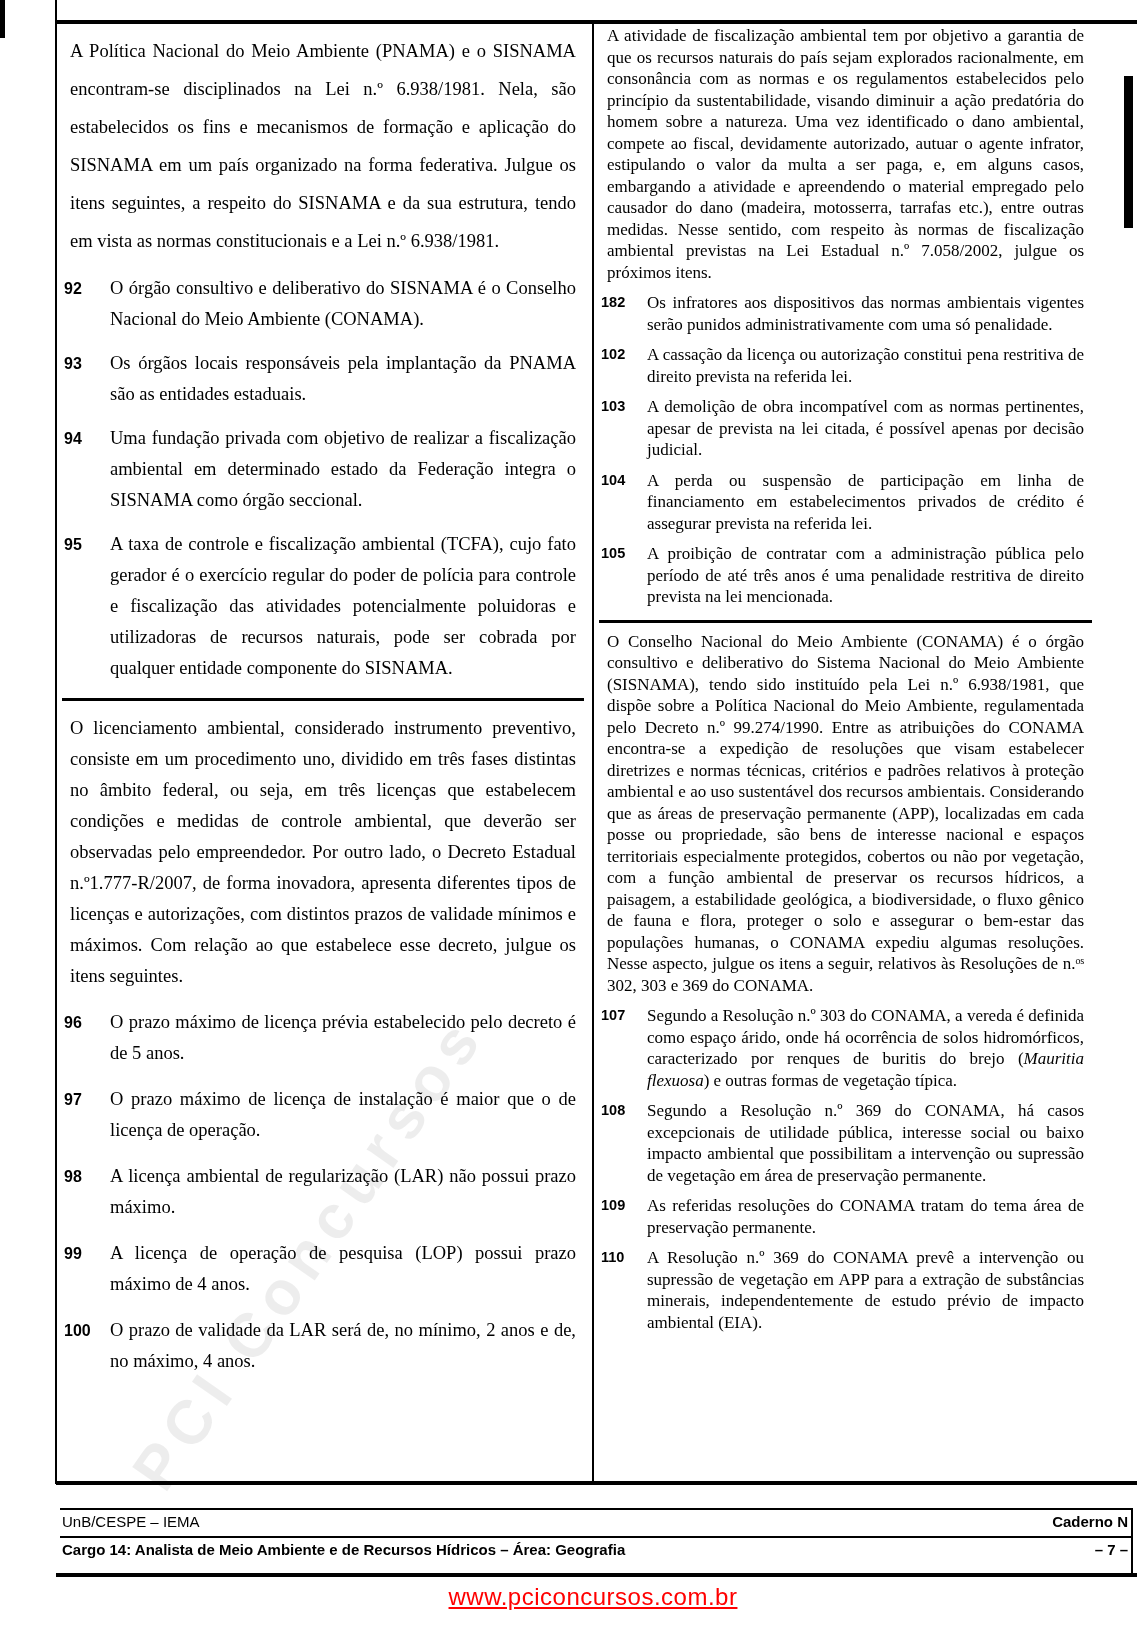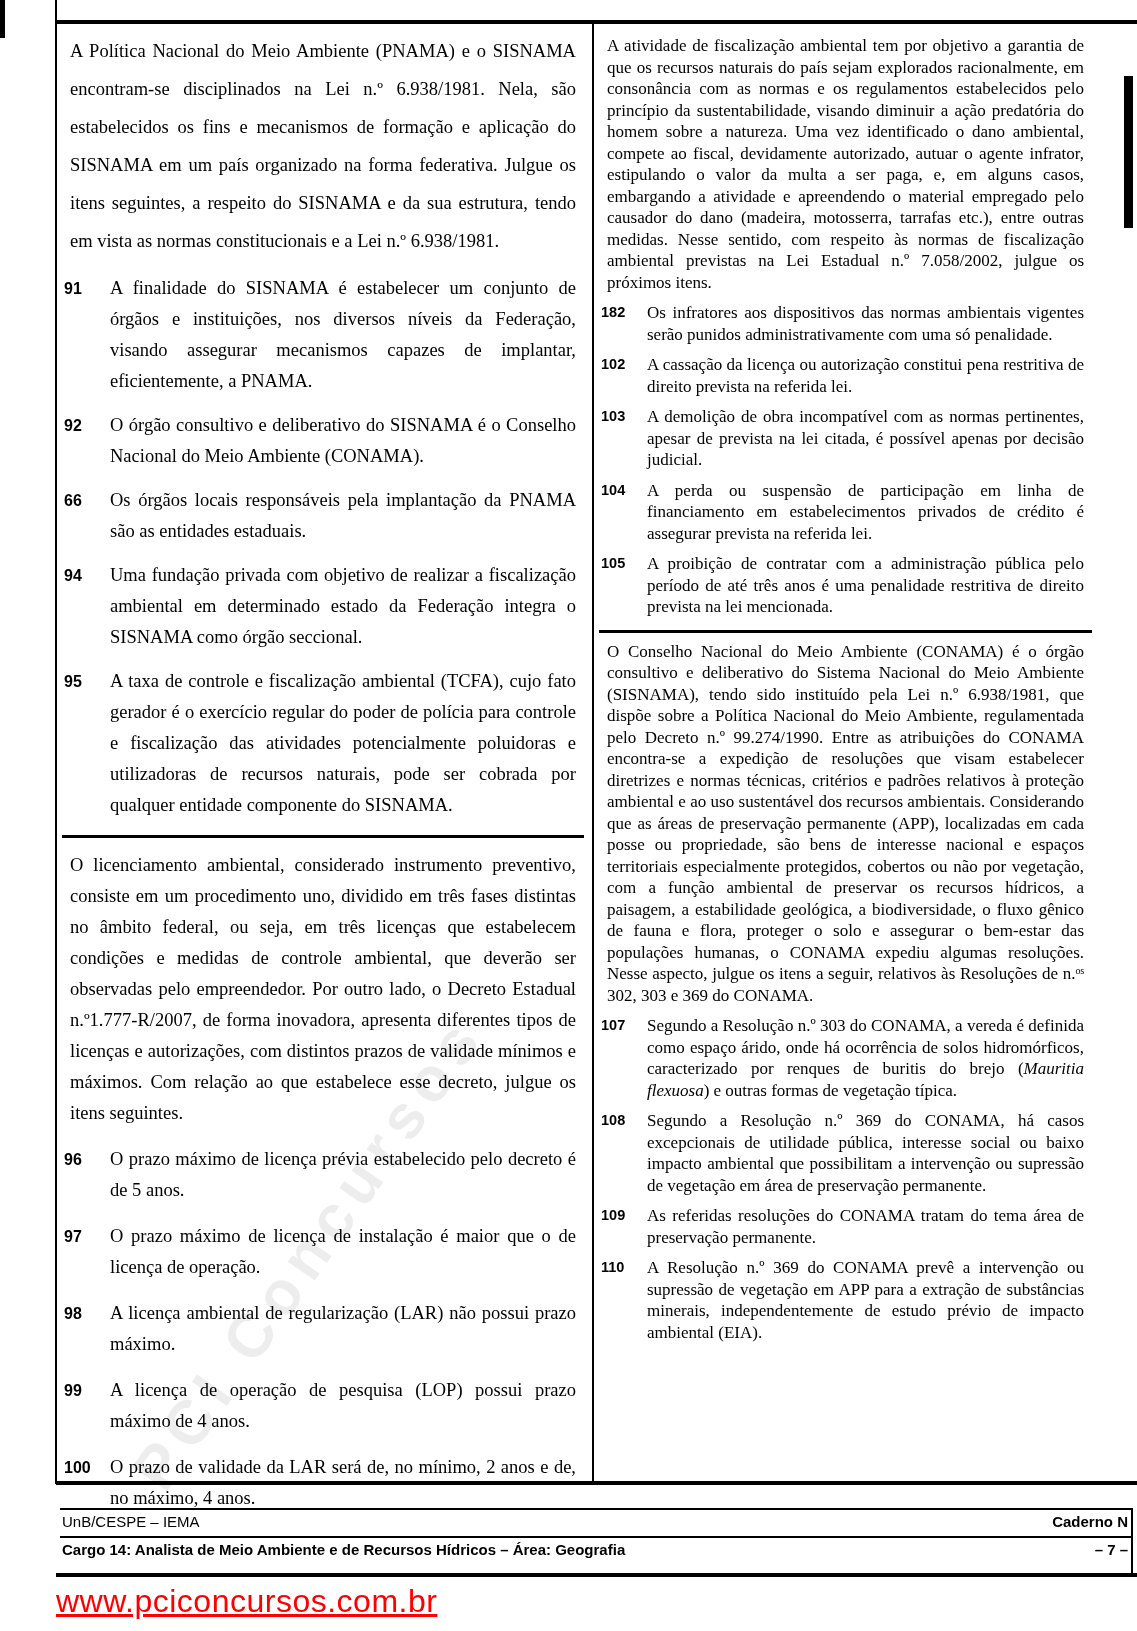--- a/index.html
+++ b/index.html
@@ -7,21 +7,21 @@
     width:1137px; height:1631px;
     background:#ffffff; color:#000;
     position:relative; overflow:hidden;
     font-family:"Liberation Serif", serif;
   }
   p { margin:6px; }
   .line { position:absolute; background:#000; }
   .col { position:absolute; text-align:justify; }
 
   #col-left  { left:64px;  top:26px; width:518px; font-size:18.5px; line-height:31px; }
-  #col-right { left:601px; top:29px; width:489px; font-size:17px;   line-height:21.5px; }
+  #col-right { left:601px; top:19px; width:489px; font-size:17px;   line-height:21.5px; }
   #col-left .intro-first { line-height:38px; }
 
   .item { position:relative; padding-left:40px; }
   #col-left  .item { margin-top:13px; }
   #col-left  .items-b .item { margin-top:15px; }
   #col-right .item { margin-top:9px; }
   .item .num {
     position:absolute; left:0; top:0;
     font-family:"Liberation Sans", sans-serif; font-weight:bold;
   }
@@ -33,22 +33,22 @@
 
   .footer-text {
     position:absolute; font-family:"Liberation Sans", sans-serif;
     font-size:15px; white-space:nowrap;
   }
   .bold { font-weight:bold; }
   .right-align { text-align:right; }
 
   #site-url {
     position:absolute; left:56px; top:1583px; width:1074px;
-    font-family:"Liberation Sans", sans-serif;
-    font-size:32px; letter-spacing:0.5px;
+    text-align:center; font-family:"Liberation Sans", sans-serif;
+    font-size:24px; letter-spacing:0.5px;
   }
   #watermark {
     position:absolute; left:118px; top:1462px;
     transform:rotate(-55deg); transform-origin:0 0;
     font-family:"Liberation Sans", sans-serif; font-weight:bold;
     font-size:62px; letter-spacing:9px; white-space:nowrap;
     color:rgba(0,0,0,0.07);
   }
 </style>
 </head>
@@ -61,29 +61,25 @@
 <div class="line" style="left:56px; top:1481px; width:1081px; height:4px;"></div>
 <div class="line" style="left:1124px; top:76px; width:9px; height:152px;"></div>
 
 <div id="watermark">PCI Concursos</div>
 
 <div id="col-left" class="col">
   <p class="intro-first">A Política Nacional do Meio Ambiente (PNAMA) e o SISNAMA encontram-se disciplinados na Lei n.º 6.938/1981. Nela, são estabelecidos os fins e mecanismos de formação e aplicação do SISNAMA em um país organizado na forma federativa. Julgue os itens seguintes, a respeito do SISNAMA e da sua estrutura, tendo em vista as normas constitucionais e a Lei n.º 6.938/1981.</p>
 
   <div class="items-a">
     <div class="item">
-      <span class="num">91</span>
-      <p class="txt">A finalidade do SISNAMA é estabelecer um conjunto de órgãos e instituições, nos diversos níveis da Federação, visando assegurar mecanismos capazes de implantar, eficientemente, a PNAMA.</p>
-    </div>
-    <div class="item">
       <span class="num">92</span>
       <p class="txt">O órgão consultivo e deliberativo do SISNAMA é o Conselho Nacional do Meio Ambiente (CONAMA).</p>
     </div>
     <div class="item">
-      <span class="num">66</span>
+      <span class="num">93</span>
       <p class="txt">Os órgãos locais responsáveis pela implantação da PNAMA são as entidades estaduais.</p>
     </div>
     <div class="item">
       <span class="num">94</span>
       <p class="txt">Uma fundação privada com objetivo de realizar a fiscalização ambiental em determinado estado da Federação integra o SISNAMA como órgão seccional.</p>
     </div>
     <div class="item">
       <span class="num">95</span>
       <p class="txt">A taxa de controle e fiscalização ambiental (TCFA), cujo fato gerador é o exercício regular do poder de polícia para controle e fiscalização das atividades potencialmente poluidoras e utilizadoras de recursos naturais, pode ser cobrada por qualquer entidade componente do SISNAMA.</p>
     </div>

